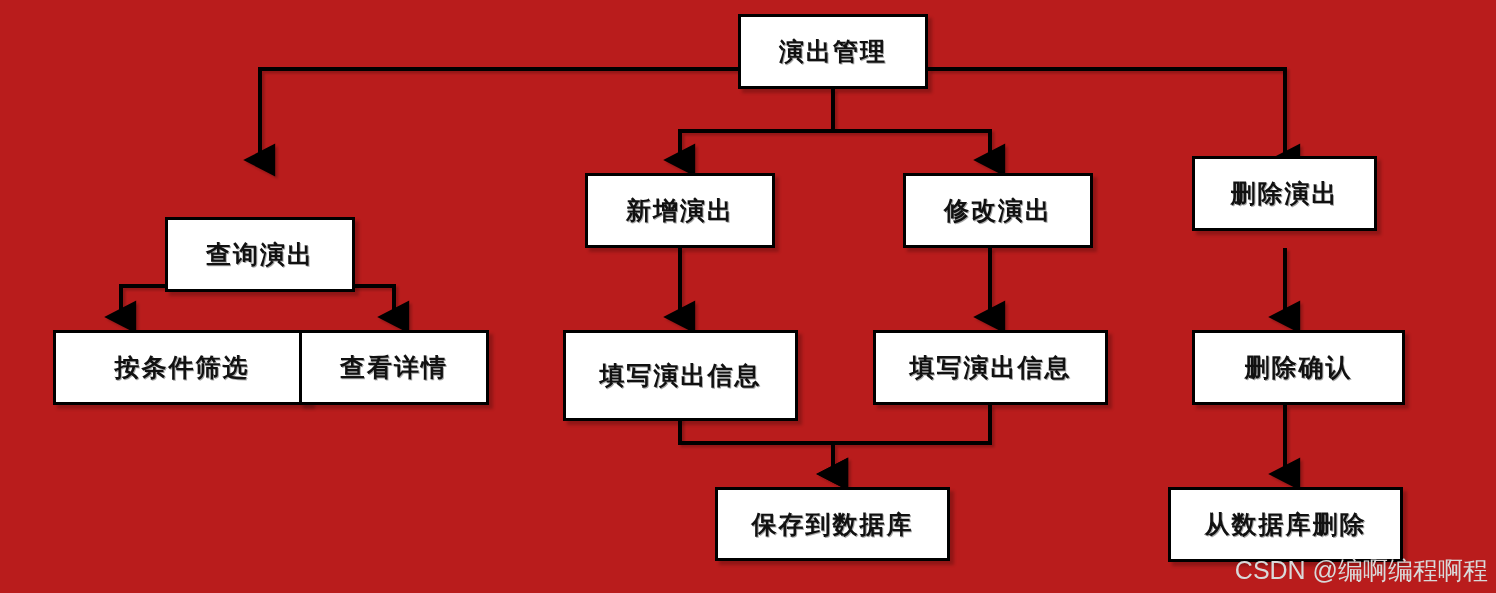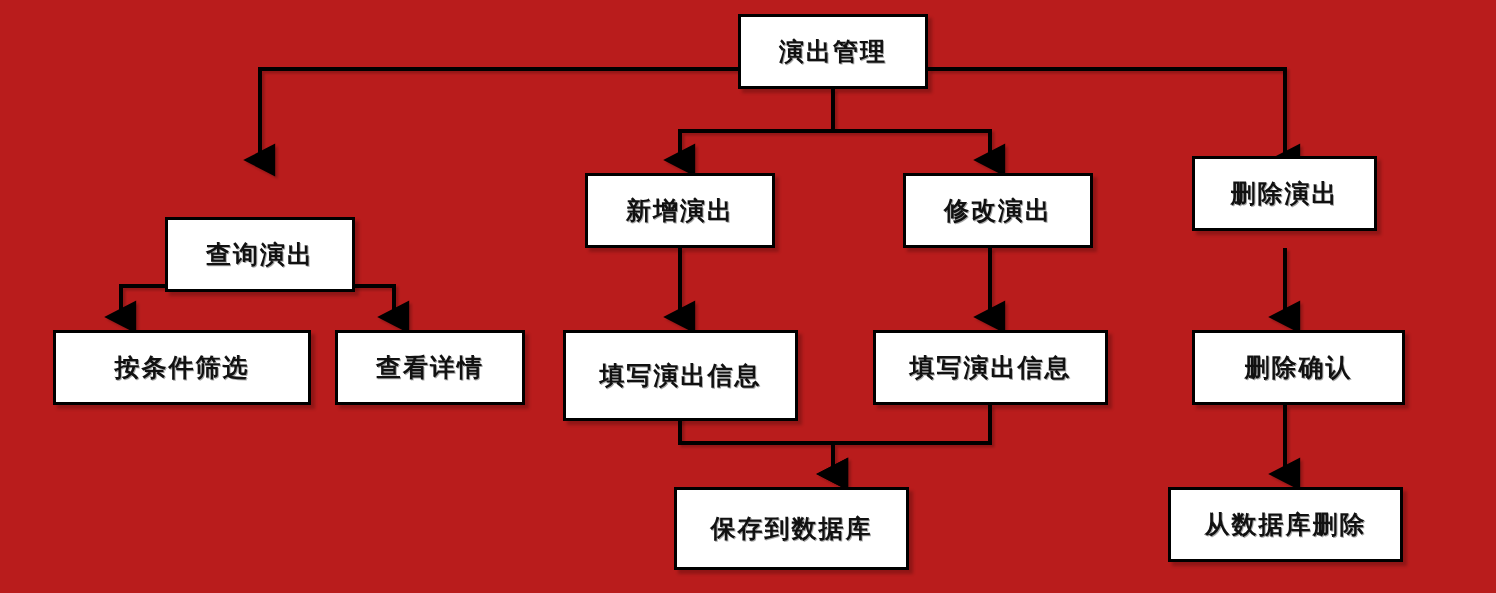--- a/index.html
+++ b/index.html
@@ -94,34 +94,35 @@
       </div>
       <div class="node-box" style="left: 895px; top: 173px; width: 190px; height: 75px; margin-left: 8px;">
         <span class="node-label">修改演出</span>
       </div>
       <div class="node-box" style="left: 1192px; top: 156px; width: 185px; height: 75px;">
         <span class="node-label">删除演出</span>
       </div>
       <div class="node-box" style="left: 14px; top: 330px; width: 258px; height: 75px; margin-left: 39px;">
         <span class="node-label">按条件筛选</span>
       </div>
-      <div class="node-box" style="left: 299px; top: 330px; width: 190px; height: 75px; margin-left: 36px;">
+      <div class="node-box" style="left: 299px; top: 330px; width: 190px; height: 75px;">
         <span class="node-label">查看详情</span>
       </div>
       <div class="node-box" style="left: 563px; top: 330px; width: 235px; height: 91px;">
         <span class="node-label">填写演出信息</span>
       </div>
       <div class="node-box" style="left: 873px; top: 330px; width: 235px; height: 75px;">
         <span class="node-label">填写演出信息</span>
       </div>
       <div class="node-box" style="left: 1192px; top: 330px; width: 213px; height: 75px;">
         <span class="node-label">删除确认</span>
       </div>
-      <div class="node-box" style="left: 674px; top: 487px; width: 235px; height: 83px;">
+      <div class="node-box" style="left: 715px; top: 487px; width: 235px; height: 74px;">
         <span class="node-label">保存到数据库</span>
       </div>
       <div class="node-box" style="left: 1168px; top: 487px; width: 235px; height: 75px; text-align: right;">
         <span class="node-label">从数据库删除</span>
       </div>
     </div>
 
+  <div id="watermark">CSDN @编啊编程啊程</div>
 
 </div>
 
 </body></html>

